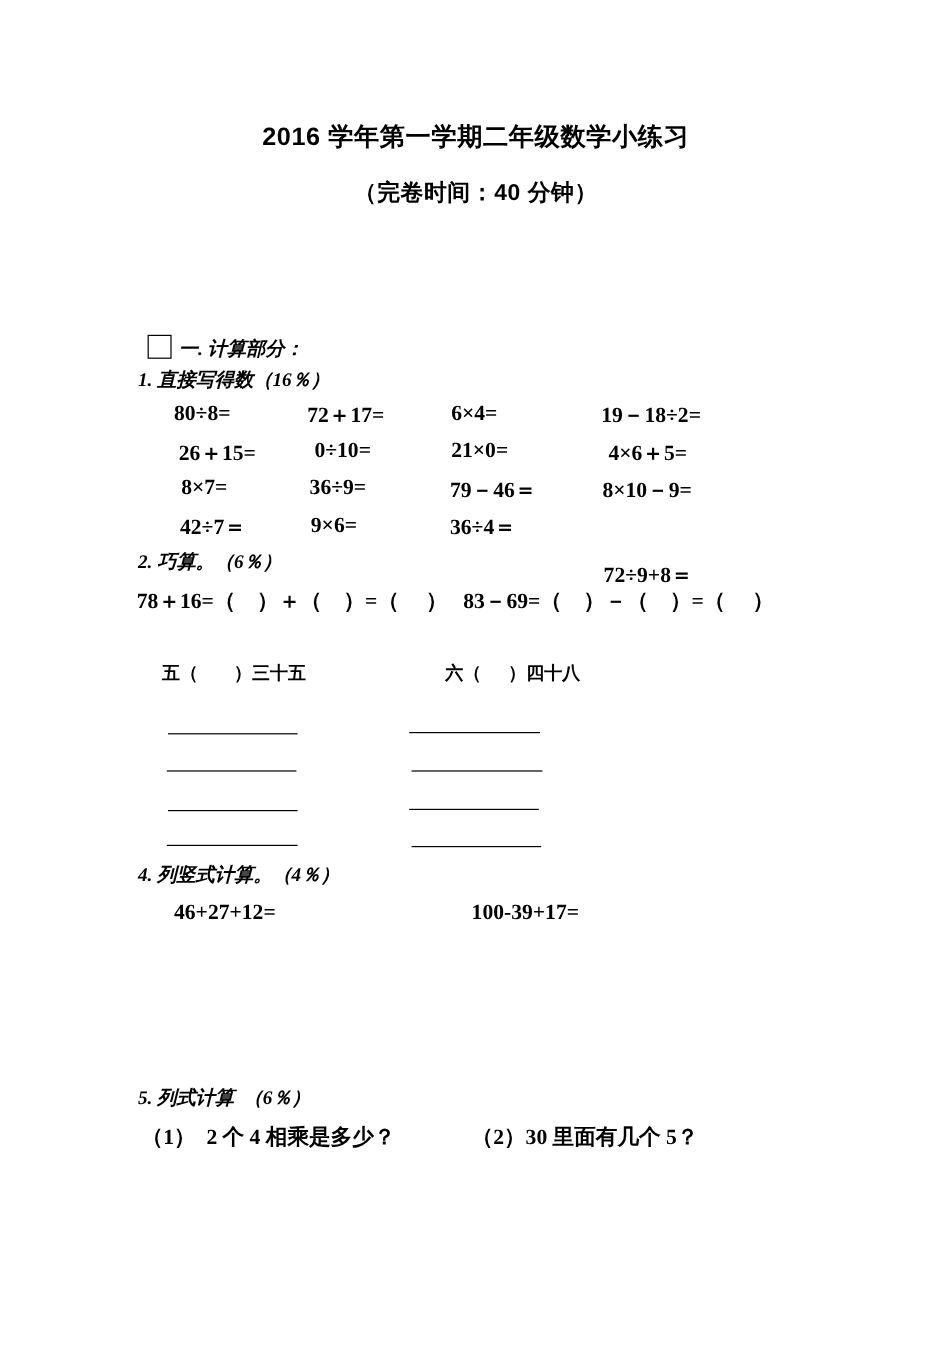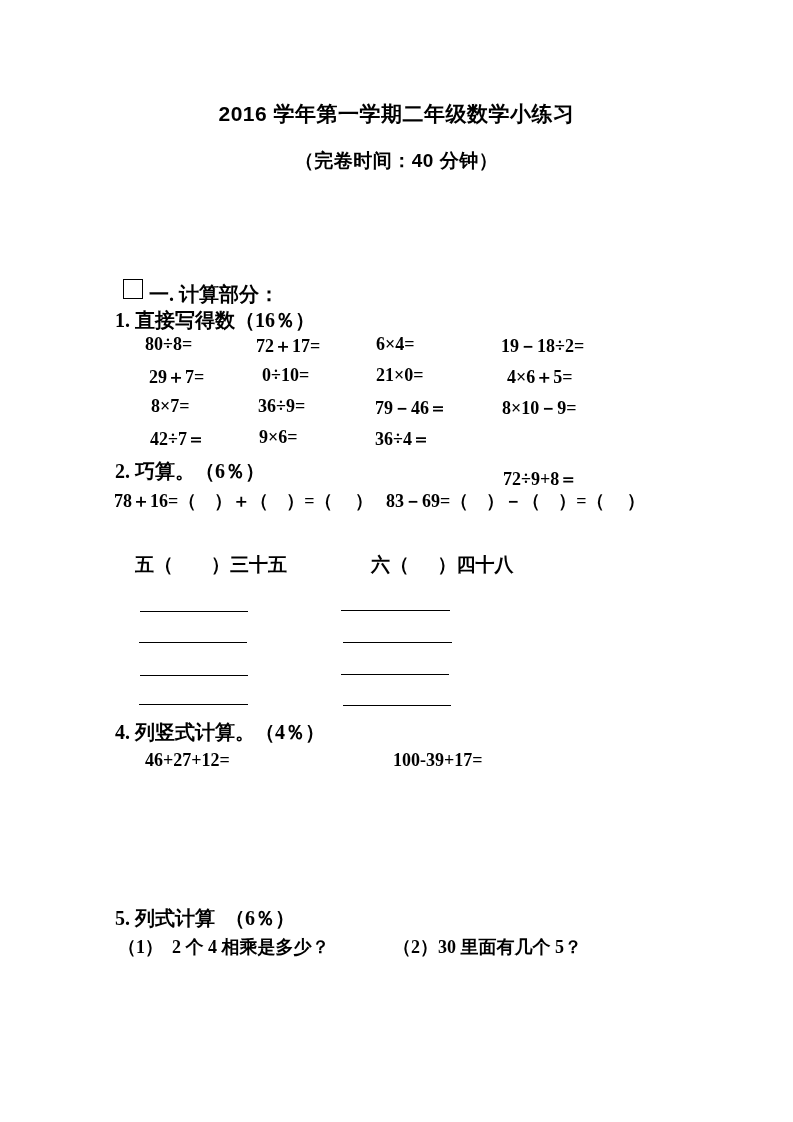--- a/index.html
+++ b/index.html
@@ -72,29 +72,30 @@
 
   
   .t {
     position: absolute;
     white-space: pre;
     font-family: "Liberation Serif", "DejaVu Serif", serif;
     font-size: 14px;
     font-weight: bold;
   }
   .sec-head {
-    font-size: 20px;
+    font-size: 16px;
     font-weight: bold;
+    font-style: italic;
   }
   .prob {
     font-size: 18px;
     font-weight: bold;
   }
   .big {
-    font-size: 19px;
+    font-size: 15px;
     font-weight: bold;
   }
 
   
   .checkbox {
     position: absolute;
     left: 123px;
     top: 279px;
     width: 20px;
     height: 20px;
@@ -122,21 +123,21 @@
   <div class="checkbox"></div>
   <div class="t sec-head" style="left:149px; top:281px;">一. 计算部分：</div>
 
   <div class="t sec-head" style="left:115px; top:307px;">1. 直接写得数（16％）</div>
 
   <div class="t prob" style="left:145px; top:334px;">80÷8=</div>
   <div class="t prob" style="left:256px; top:334px;">72＋17=</div>
   <div class="t prob" style="left:376px; top:334px;">6×4=</div>
   <div class="t prob" style="left:501px; top:334px;">19－18÷2=</div>
 
-  <div class="t prob" style="left:149px; top:365px;">29＋7=</div>
+  <div class="t prob" style="left:149px; top:365px;">26＋15=</div>
   <div class="t prob" style="left:262px; top:365px;">0÷10=</div>
   <div class="t prob" style="left:376px; top:365px;">21×0=</div>
   <div class="t prob" style="left:507px; top:365px;">4×6＋5=</div>
 
   <div class="t prob" style="left:151px; top:396px;">8×7=</div>
   <div class="t prob" style="left:258px; top:396px;">36÷9=</div>
   <div class="t prob" style="left:375px; top:396px;">79－46＝</div>
   <div class="t prob" style="left:502px; top:396px;">8×10－9=</div>
 
   <div class="t prob" style="left:150px; top:427px;">42÷7＝</div>

